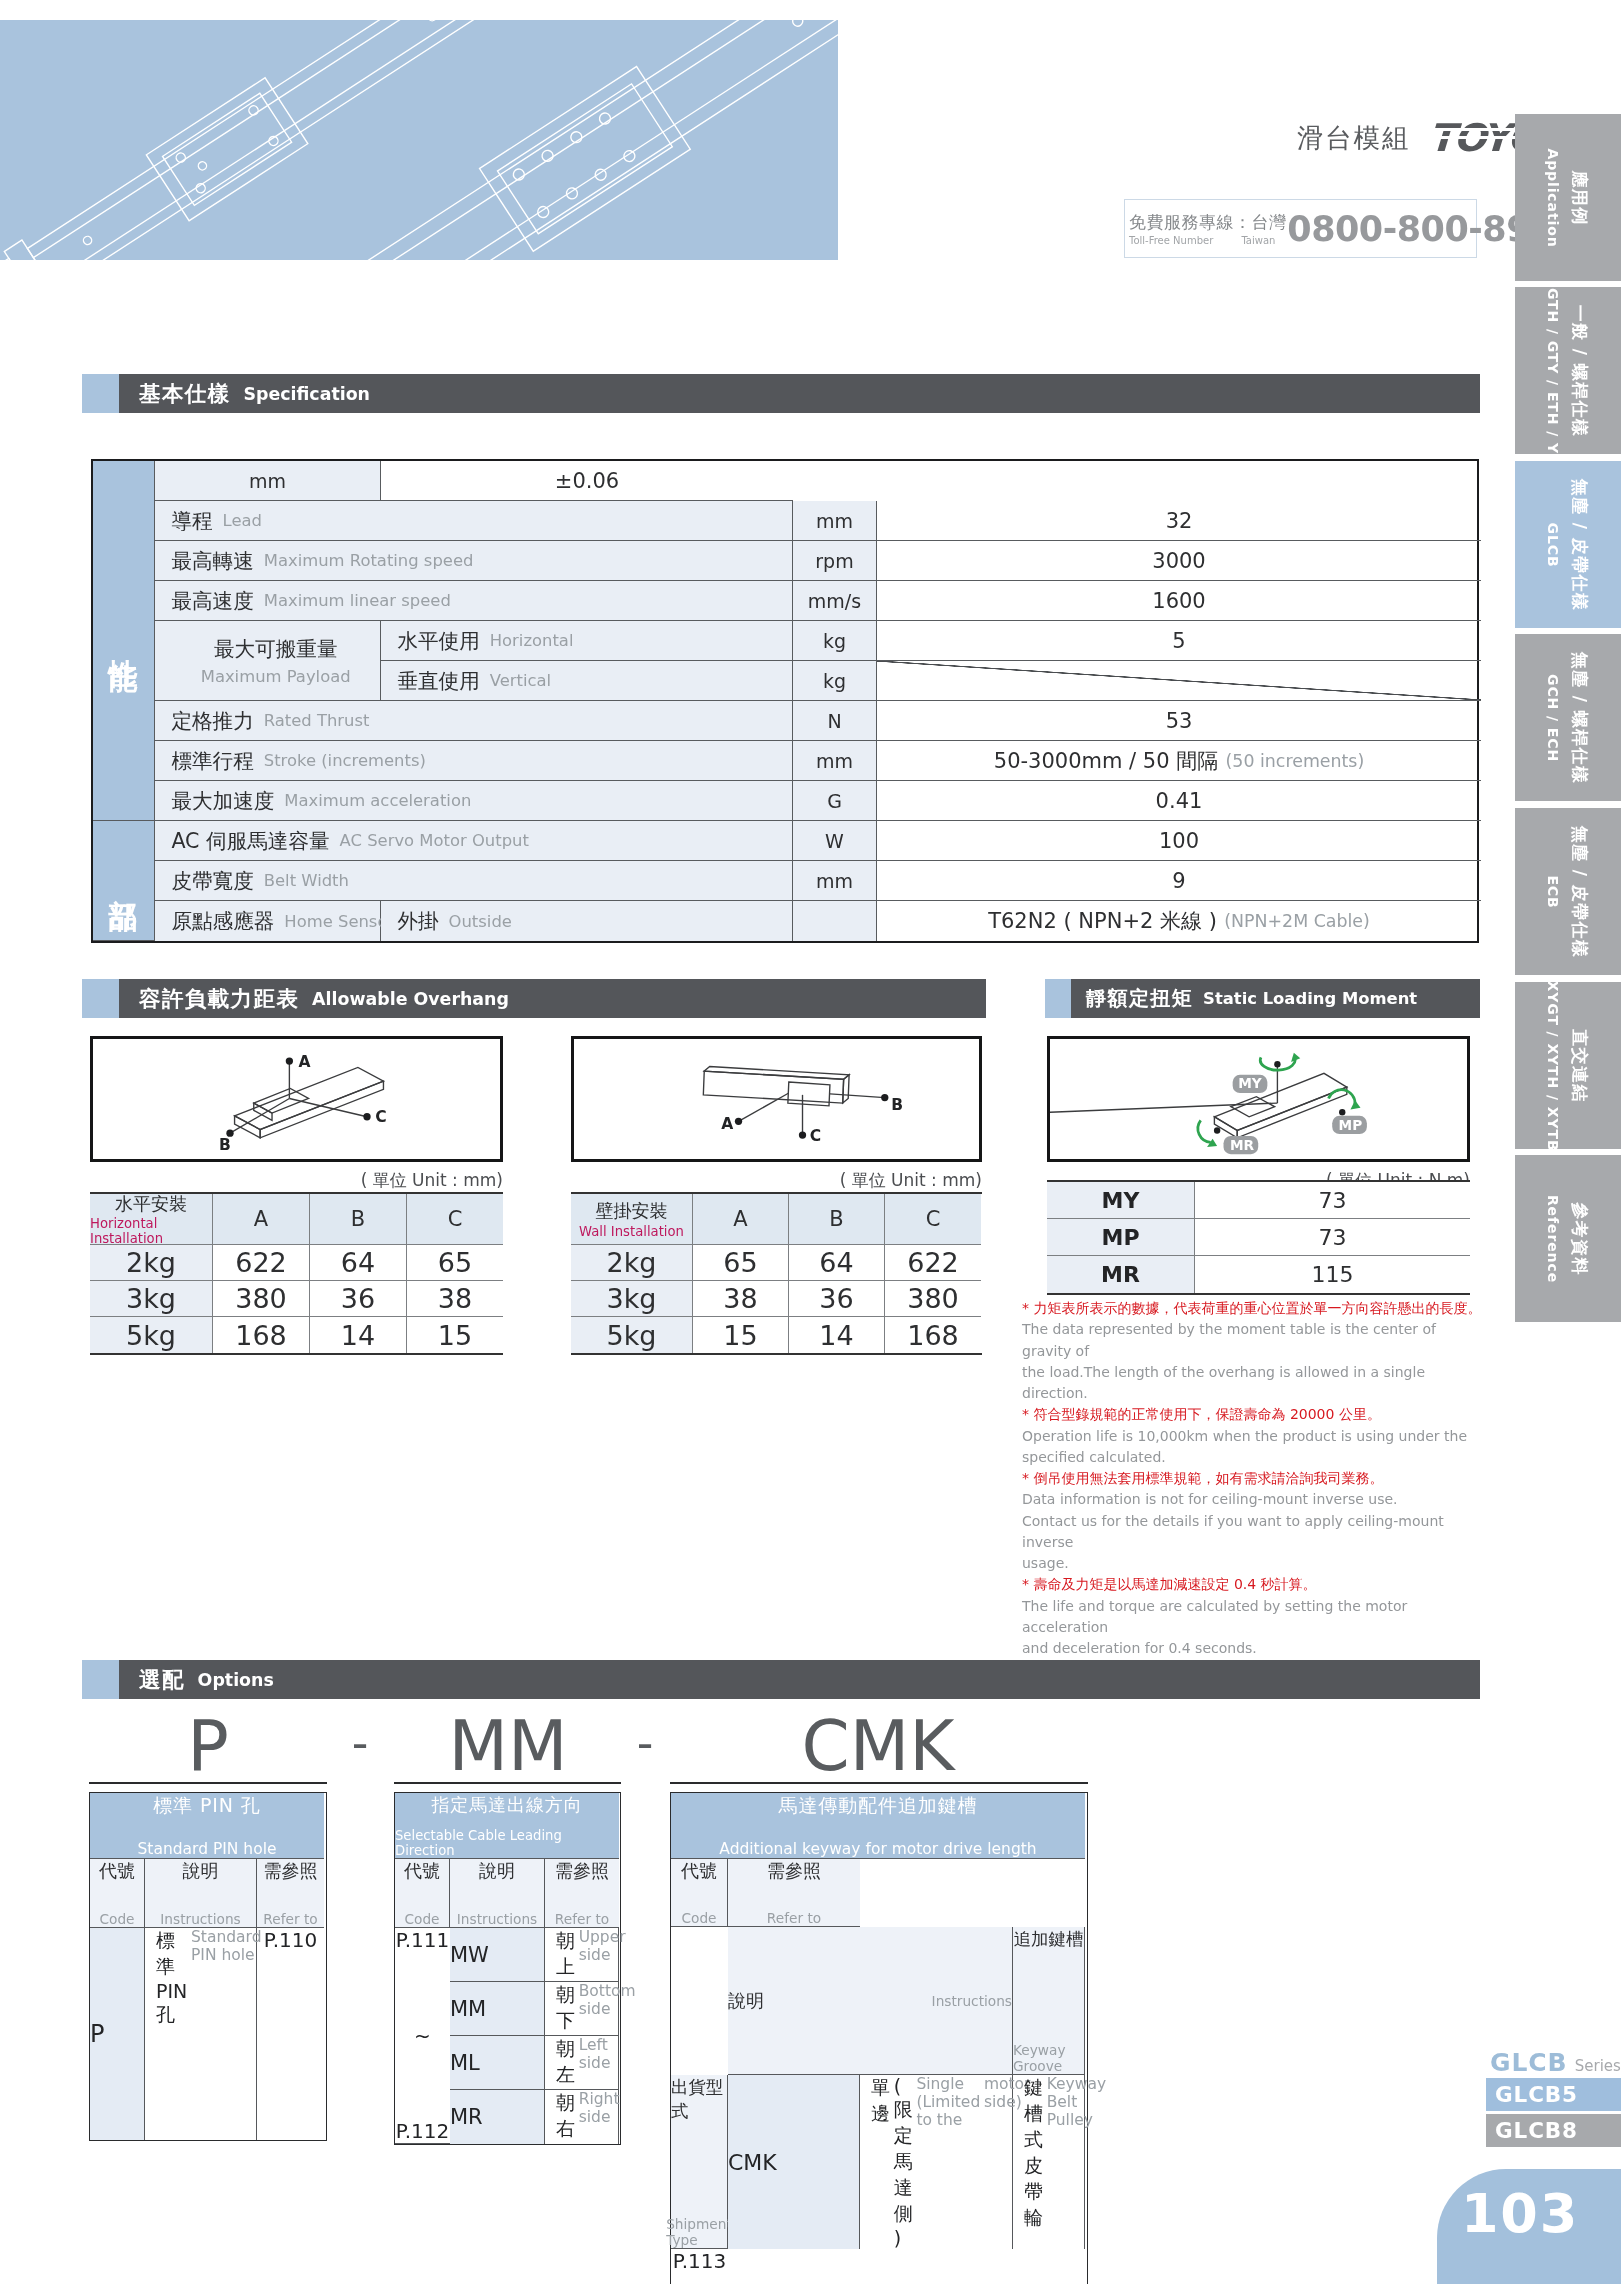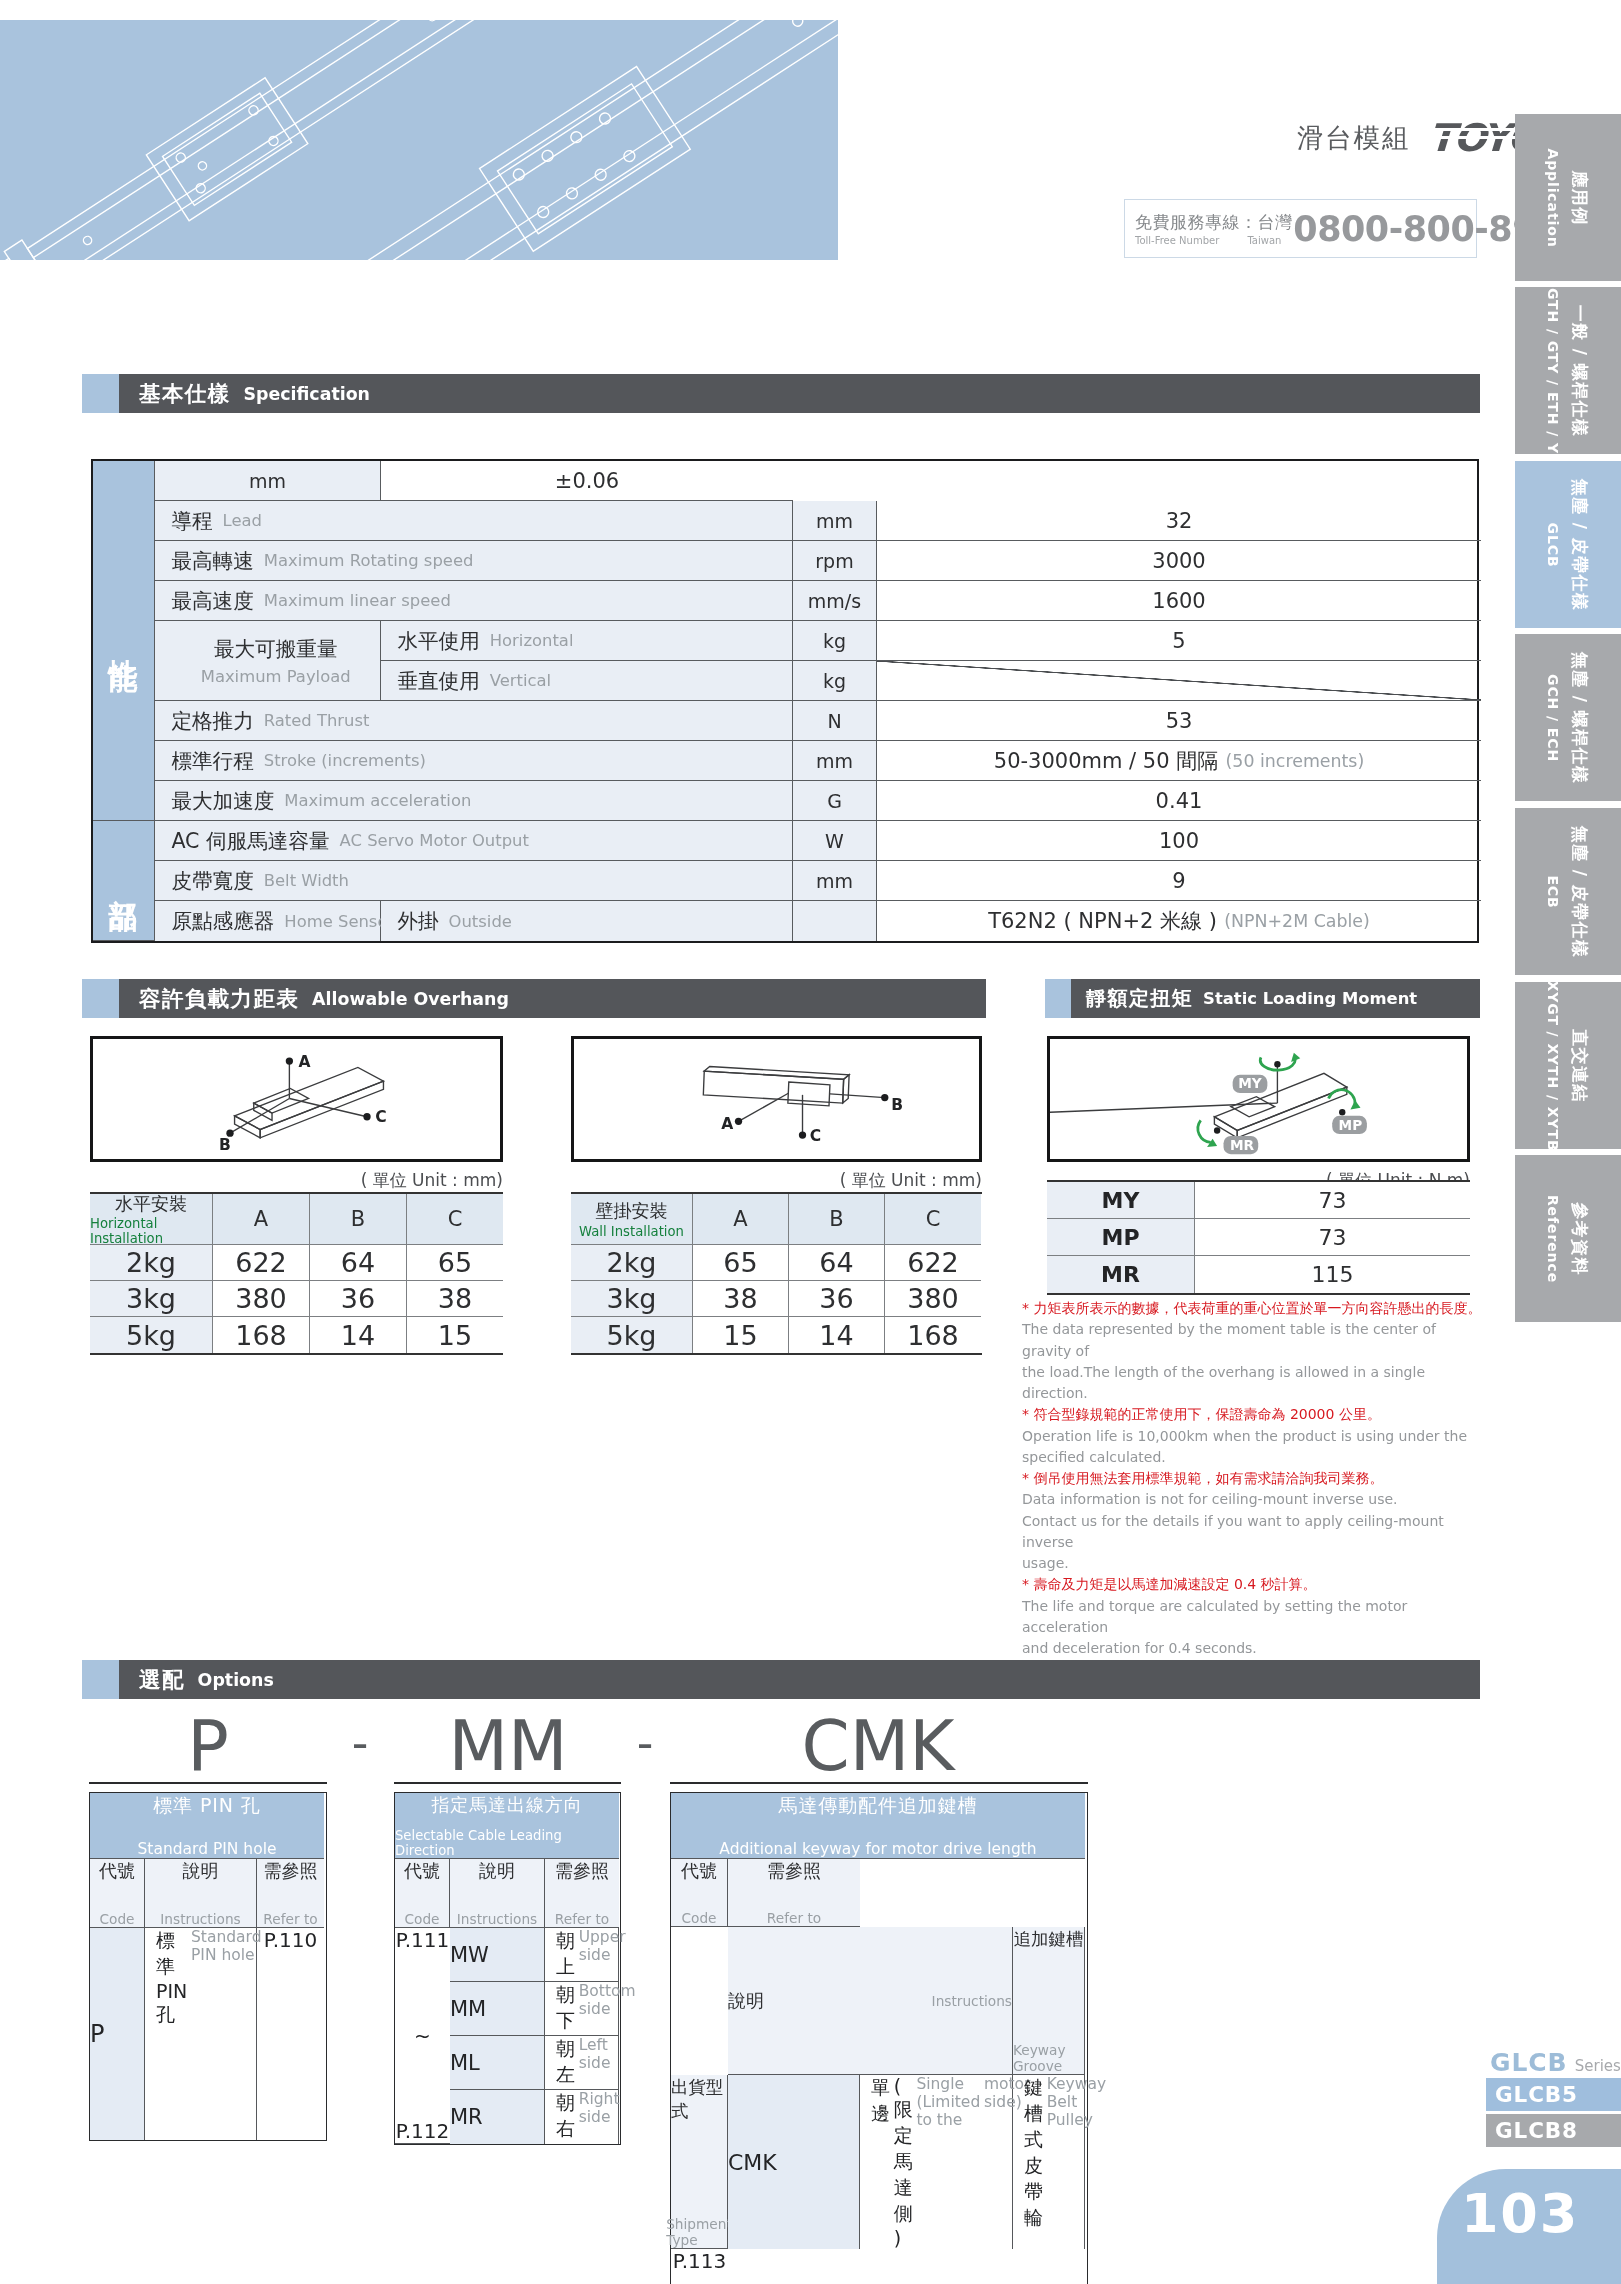--- a/index.html
+++ b/index.html
@@ -11,21 +11,21 @@
   #hero { position:absolute; left:0; top:0; width:838px; height:240px; background:#a9c3dd; overflow:hidden; }
 
   
   #brand { position:absolute; left:1297px; top:96px; display:flex; align-items:center; gap:22px; }
   .brand-zh { font-size:26.5px; color:#5a5c5f; letter-spacing:1.8px; }
   .toyo { position:relative; font-size:38px; font-weight:900; font-style:italic; color:#56585b; letter-spacing:-0.9px; transform:skewX(-6deg); }
   .toyo .slit { position:absolute; left:-2.7px; right:-2.7px; height:3.2px; background:#fff; }
   .toyo .s1 { top:12px; } .toyo .s2 { top:20px; }
 
   
-  #tollfree { position:absolute; left:1124px; top:179px; width:353px; height:59px; border:1.4px solid #ccd9e6; display:flex; align-items:center; padding:0 10px; gap:7.3px; background:#fff; }
+  #tollfree { position:absolute; left:1124px; top:179px; width:353px; height:59px; border:1.4px solid #ccd9e6; display:flex; align-items:center; padding:0 4px; gap:7.3px; background:#fff; }
   .tf-left { display:flex; flex-direction:column; gap:1.8px; min-width:151px; }
   .tf-zh { font-size:17px; color:#85888b; letter-spacing:0.5px; white-space:nowrap; }
   .tf-en { display:flex; justify-content:space-between; font-size:10px; color:#a2a5a8; padding-right:4.6px; }
   .tf-num { font-size:35px; font-weight:bold; color:#97999c; letter-spacing:-0.5px; white-space:nowrap; }
 
   
   .side-tab { position:absolute; left:1515px; width:106px; height:167px; background:#a7a9ac; cursor:pointer; }
   .side-tab.active { background:#a9c3dd; }
   .side-tab .rot { position:absolute; top:50%; left:50%; width:167px; height:106px; transform:translate(-50%,-50%) rotate(90deg); display:flex; flex-direction:column; align-items:center; justify-content:center; gap:6.4px; }
   .side-tab .l1 { font-size:17px; font-weight:bold; color:#fff; letter-spacing:1.4px; white-space:nowrap; }
@@ -61,21 +61,21 @@
 
   
   .otable { position:absolute; top:1172px; display:grid; grid-auto-rows:36px; border-top:2.3px solid #333; border-bottom:2.3px solid #333; }
   .otable .c { border-right:0.9px solid #7c7f82; border-bottom:0.9px solid #7c7f82; display:flex; align-items:center; justify-content:center; background:#fff; }
   .otable .c.rlast { border-right:none; }
   .otable .c.blast { border-bottom:none; }
   .otable .head { background:#dfe8f1; }
   .otable .loadcol { background:#e9eef5; }
   .ohdr { display:flex; flex-direction:column; align-items:center; justify-content:center; gap:0.9px; }
   .ohdr .zh { font-size:18px; color:#2e2f31; }
-  .ohdr .en { font-size:13.2px; color:#15803d; }
+  .ohdr .en { font-size:13.2px; color:#be185d; }
   .abc { font-size:21px; color:#2e2f31; }
   .num { font-size:27px; color:#2e2f31; }
 
   
   #tbl-m { position:absolute; left:1047px; top:1160px; width:423px; display:grid; grid-template-columns:148px 275px; grid-auto-rows:37px; border-top:2.3px solid #333; border-bottom:2.3px solid #333; }
   #tbl-m .c { border-bottom:0.9px solid #7c7f82; display:flex; align-items:center; justify-content:center; }
   #tbl-m .k { background:#e9eef5; border-right:0.9px solid #7c7f82; font-size:22px; font-weight:bold; color:#232426; }
   #tbl-m .v { background:#fff; font-size:22px; color:#2e2f31; }
   #tbl-m .blast { border-bottom:none; }
 

